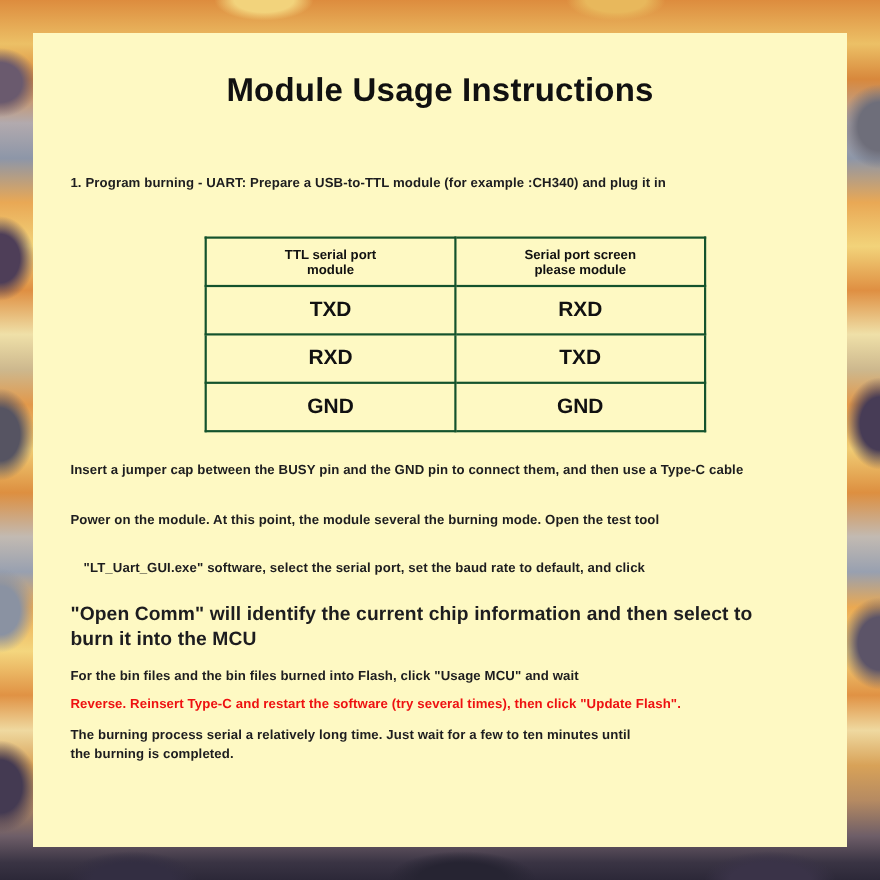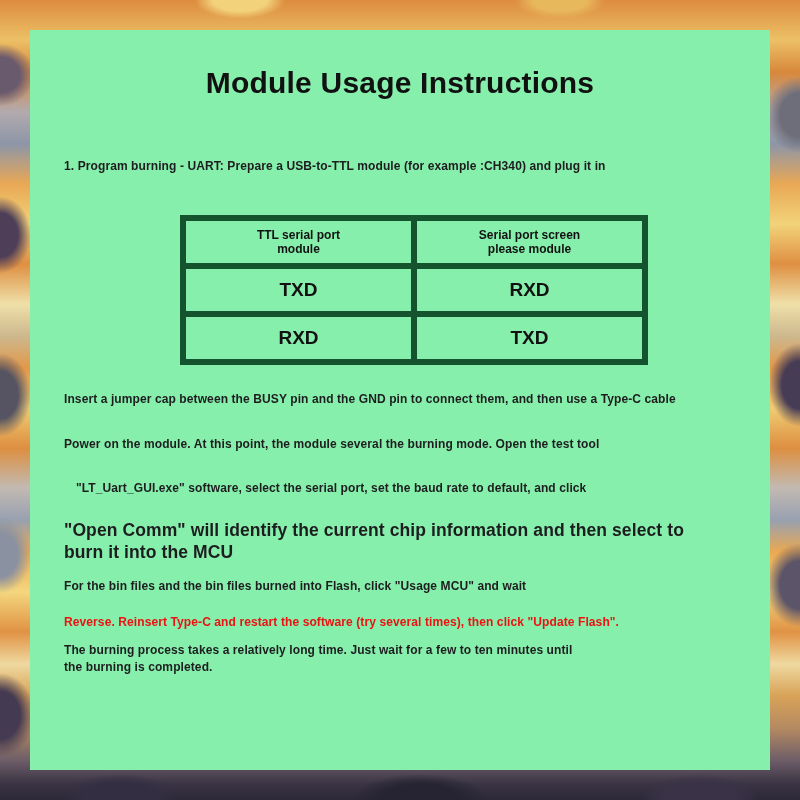--- a/index.html
+++ b/index.html
@@ -40,21 +40,21 @@
         #c2bab2 61%, #98a0b0 65%,
         #eaa952 69%, #f4d67e 74%, #e09244 79%,
         #efd9a0 83%, #d8a258 87%,
         #b58a62 91%, #6e5e68 95%, #3a3444 98%, #2c2838 100%);
   }
 
   
   .panel {
     position: absolute;
     left: 30px; top: 30px; right: 30px; bottom: 30px;
-    background: #86efac;
+    background: #fef9c3;
     box-sizing: border-box;
     padding: 28px 6px 0 34px;
     overflow: hidden;
     color: #1d1d1f;
   }
 
   .title {
     margin: 6px 28px 0 0;
     text-align: center;
     font-size: 30px;
@@ -74,34 +74,34 @@
   .nowrap { white-space: nowrap; }
 
   .p-step1      { margin-top: 56px; }
   .p-connection { margin-top: 20px; }
   .p-jumper     { margin-top: 26px; }
   .p-power      { margin-top: 28px; }
   .p-software   { margin-top: 27px; padding-left: 12px; }
   .p-opencomm   { margin-top: 22px; font-size: 17.5px; line-height: 22px; font-weight: 700; width: 655px; white-space: normal; }
   .p-updatemcu  { margin-top: 15px; }
   .p-flashwarn  { margin-top: 21px; line-height: 16px; width: 710px; font-weight: 700; }
-  .p-reverse    { margin-top: 19px; font-weight: 700; }
+  .p-reverse    { margin-top: 9px; font-weight: 700; }
   .p-burntime   { margin-top: 11px; width: 520px; }
   .red { color: #ee1111; }
 
   
   .pin-table {
     border-collapse: collapse;
     margin: 40px auto 0;
     margin-right: auto;
     table-layout: fixed;
     width: 446px;
   }
   .pin-table th, .pin-table td {
-    border: 6px solid #14532d;
+    border: 2px solid #14532d;
     width: 223px;
     text-align: center;
     vertical-align: middle;
     color: #111111;
   }
   .pin-table th {
     height: 40px;
     font-size: 12px;
     line-height: 14px;
     font-weight: 700;
@@ -136,31 +136,35 @@
     </thead>
     <tbody>
       <tr>
         <td>TXD</td>
         <td>RXD</td>
       </tr>
       <tr>
         <td>RXD</td>
         <td>TXD</td>
       </tr>
+      <tr>
+        <td>GND</td>
+        <td>GND</td>
+      </tr>
     </tbody>
   </table>
 
   <p class="para nowrap p-jumper">Insert a jumper cap between the BUSY pin and the GND pin to connect them, and then use a Type-C cable</p>
 
   <p class="para nowrap p-power">Power on the module. At this point, the module several the burning mode. Open the test tool</p>
 
   <p class="para nowrap p-software">"LT_Uart_GUI.exe" software, select the serial port, set the baud rate to default, and click</p>
 
   <p class="para p-opencomm">"Open Comm" will identify the current chip information and then select to burn it into the MCU</p>
 
   <p class="para nowrap p-updatemcu">For the bin files and the bin files burned into Flash, click "Usage MCU" and wait</p>
 
 
   <p class="para red nowrap p-reverse">Reverse. Reinsert Type-C and restart the software (try several times), then click "Update Flash".</p>
 
-  <p class="para p-burntime">The burning process takes a relatively long time. Just wait for a few to ten minutes until the burning is completed.</p>
+  <p class="para p-burntime">The burning process serial a relatively long time. Just wait for a few to ten minutes until the burning is completed.</p>
 
 </div>
 
 </body></html>

